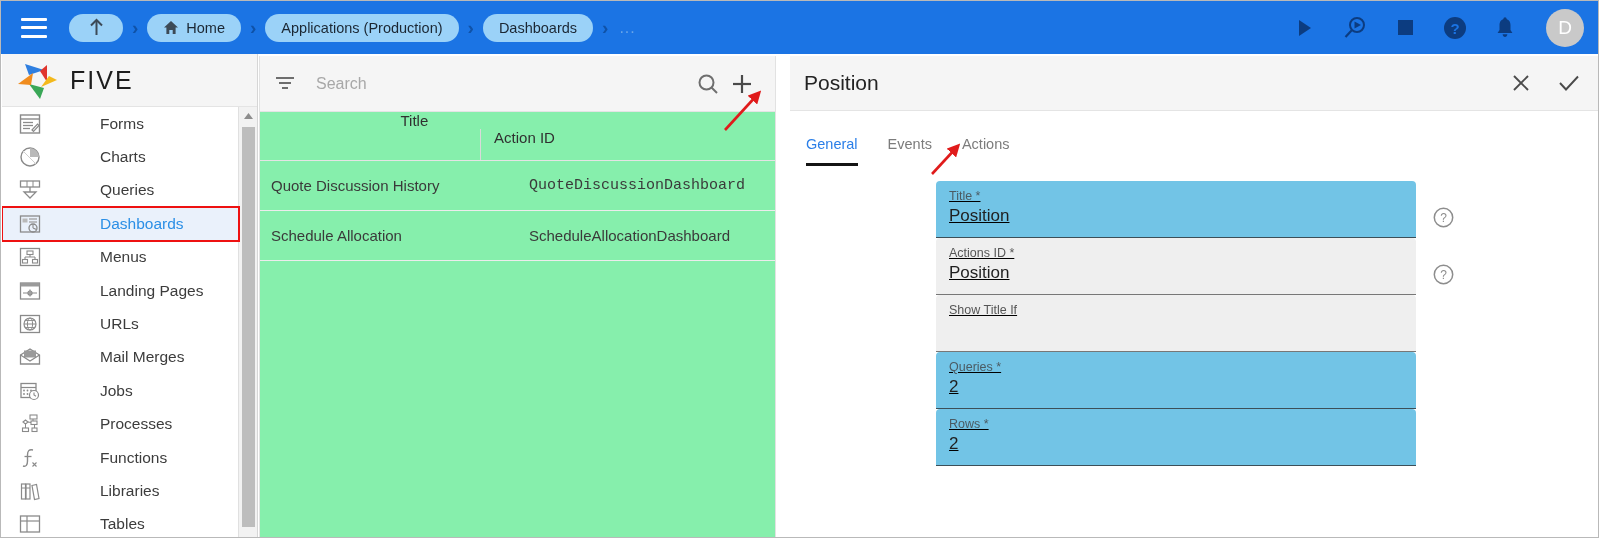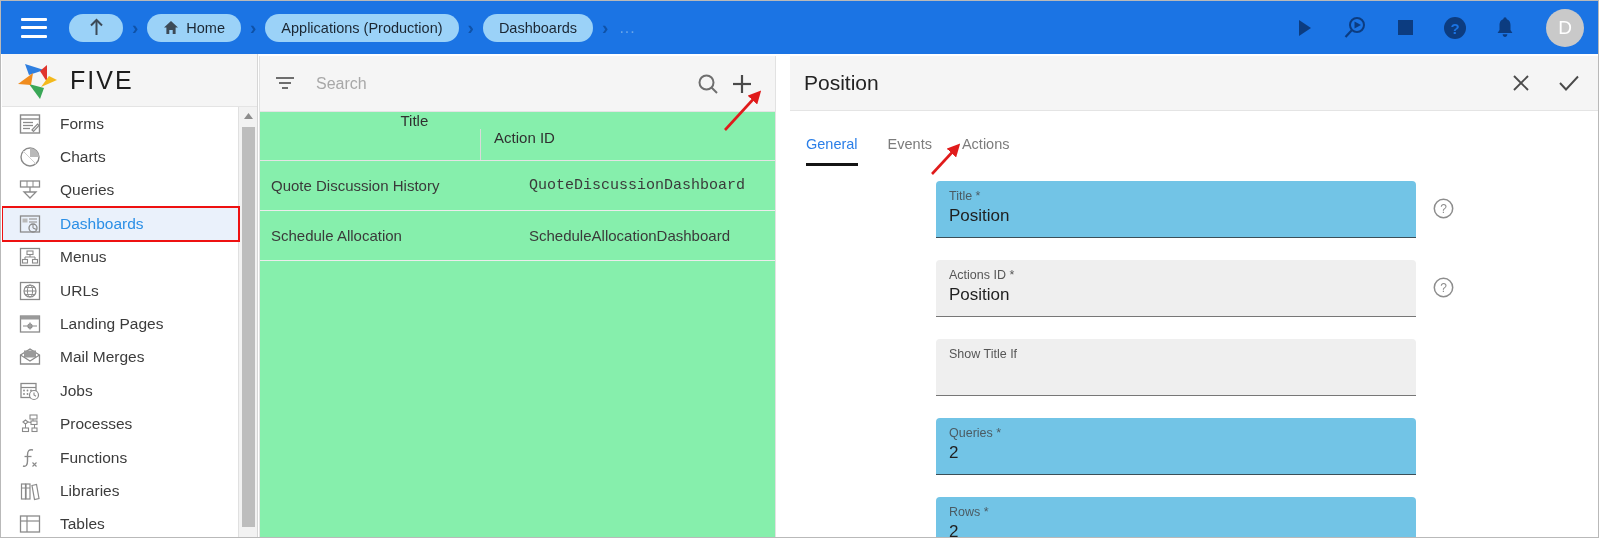--- a/index.html
+++ b/index.html
@@ -83,20 +83,21 @@
     overflow: hidden;
     background: #fff;
   }
   .nav-list { width: 237px; }
   .nav-item {
     height: 33.4px;
     display: flex; align-items: center;
     padding-left: 14px;
     font-size: 15.5px; color: #3c3c3c;
     cursor: pointer;
+    gap: 40px;
   }
   .nav-item .nav-ico {
     width: 28px; height: 26px; flex: 0 0 28px;
     display:flex; align-items:center; justify-content:center;
     margin-right: 16px;
   }
   .nav-item.active {
     background: #eaf1fb; color: #2b8fe6;
     outline: 2.5px solid #ee1111; outline-offset: -1px;
     position: relative; z-index: 3;
@@ -170,21 +171,21 @@
   .tab.active::after {
     content:""; position:absolute; left: 0; right: 0; bottom: -9px;
     height: 3.5px; background: #141414;
   }
 
   .form-area {
     position: absolute; left: 0; top: 101px; right: 0; bottom: 0;
     overflow: hidden;
     padding-top: 24px;
   }
-  .field-row { display: flex; align-items: flex-start; padding-left: 146px; margin-bottom: 22px; }
+  .field-row { display: flex; align-items: center; padding-left: 146px; margin-bottom: 0; text-decoration: underline; }
   .field {
     width: 480px;
     border-radius: 4px 4px 0 0;
     background: #efefef;
     border-bottom: 1px solid #777;
     padding: 8px 13px 9px 13px;
     min-height: 57px;
     cursor: text;
   }
   .field.hl { background: #72c4e6; border-bottom-color: #3c4f58; }
@@ -354,41 +355,41 @@
                 <rect x="13.5" y="13.5" width="5" height="3.5" fill="none" stroke="#8a8a8a" stroke-width="1.1"></rect>
                 <path d="M11 8.5 L11 11 M6 11 L16 11 M6 11 L6 13.5 M16 11 L16 13.5" stroke="#8a8a8a" stroke-width="1.1" fill="none"></path>
               </svg>
           </span>
           <span>Menus</span>
         </div>
 
         <div class="nav-item">
           <span class="nav-ico">
             <svg width="22" height="22" viewBox="0 0 22 22">
+                <rect x="1.5" y="3" width="19" height="16" fill="none" stroke="#8a8a8a" stroke-width="1.3"></rect>
+                <rect x="1.5" y="3" width="19" height="3.5" fill="#9a9a9a"></rect>
+                <path d="M4 13 L18 13 M11 9.5 L11 16.5" stroke="#8a8a8a" stroke-width="1.2"></path>
+                <circle cx="11" cy="13" r="2" fill="none" stroke="#8a8a8a" stroke-width="1.2"></circle>
+              </svg>
+          </span>
+          <span>Landing Pages</span>
+        </div>
+
+        <div class="nav-item">
+          <span class="nav-ico">
+            <svg width="22" height="22" viewBox="0 0 22 22">
                 <rect x="1.5" y="2.5" width="19" height="17" fill="none" stroke="#8a8a8a" stroke-width="1.3"></rect>
                 <circle cx="11" cy="11" r="6" fill="none" stroke="#8a8a8a" stroke-width="1.2"></circle>
                 <ellipse cx="11" cy="11" rx="2.6" ry="6" fill="none" stroke="#8a8a8a" stroke-width="1"></ellipse>
                 <line x1="5" y1="11" x2="17" y2="11" stroke="#8a8a8a" stroke-width="1"></line>
                 <line x1="6" y1="7.5" x2="16" y2="7.5" stroke="#8a8a8a" stroke-width="0.9"></line>
                 <line x1="6" y1="14.5" x2="16" y2="14.5" stroke="#8a8a8a" stroke-width="0.9"></line>
               </svg>
           </span>
           <span>URLs</span>
-        </div>
-
-        <div class="nav-item">
-          <span class="nav-ico">
-            <svg width="22" height="22" viewBox="0 0 22 22">
-                <rect x="1.5" y="3" width="19" height="16" fill="none" stroke="#8a8a8a" stroke-width="1.3"></rect>
-                <rect x="1.5" y="3" width="19" height="3.5" fill="#9a9a9a"></rect>
-                <path d="M4 13 L18 13 M11 9.5 L11 16.5" stroke="#8a8a8a" stroke-width="1.2"></path>
-                <circle cx="11" cy="13" r="2" fill="none" stroke="#8a8a8a" stroke-width="1.2"></circle>
-              </svg>
-          </span>
-          <span>Landing Pages</span>
         </div>
 
         <div class="nav-item">
           <span class="nav-ico">
             <svg width="22" height="22" viewBox="0 0 22 22">
                 <path d="M1.5 9 L11 3 L20.5 9 L20.5 18 L1.5 18 Z" fill="none" stroke="#8a8a8a" stroke-width="1.3"></path>
                 <rect x="5" y="4.5" width="12" height="7" fill="#9a9a9a"></rect>
                 <path d="M1.5 9 L11 15 L20.5 9" fill="none" stroke="#8a8a8a" stroke-width="1.2"></path>
               </svg>
           </span>

